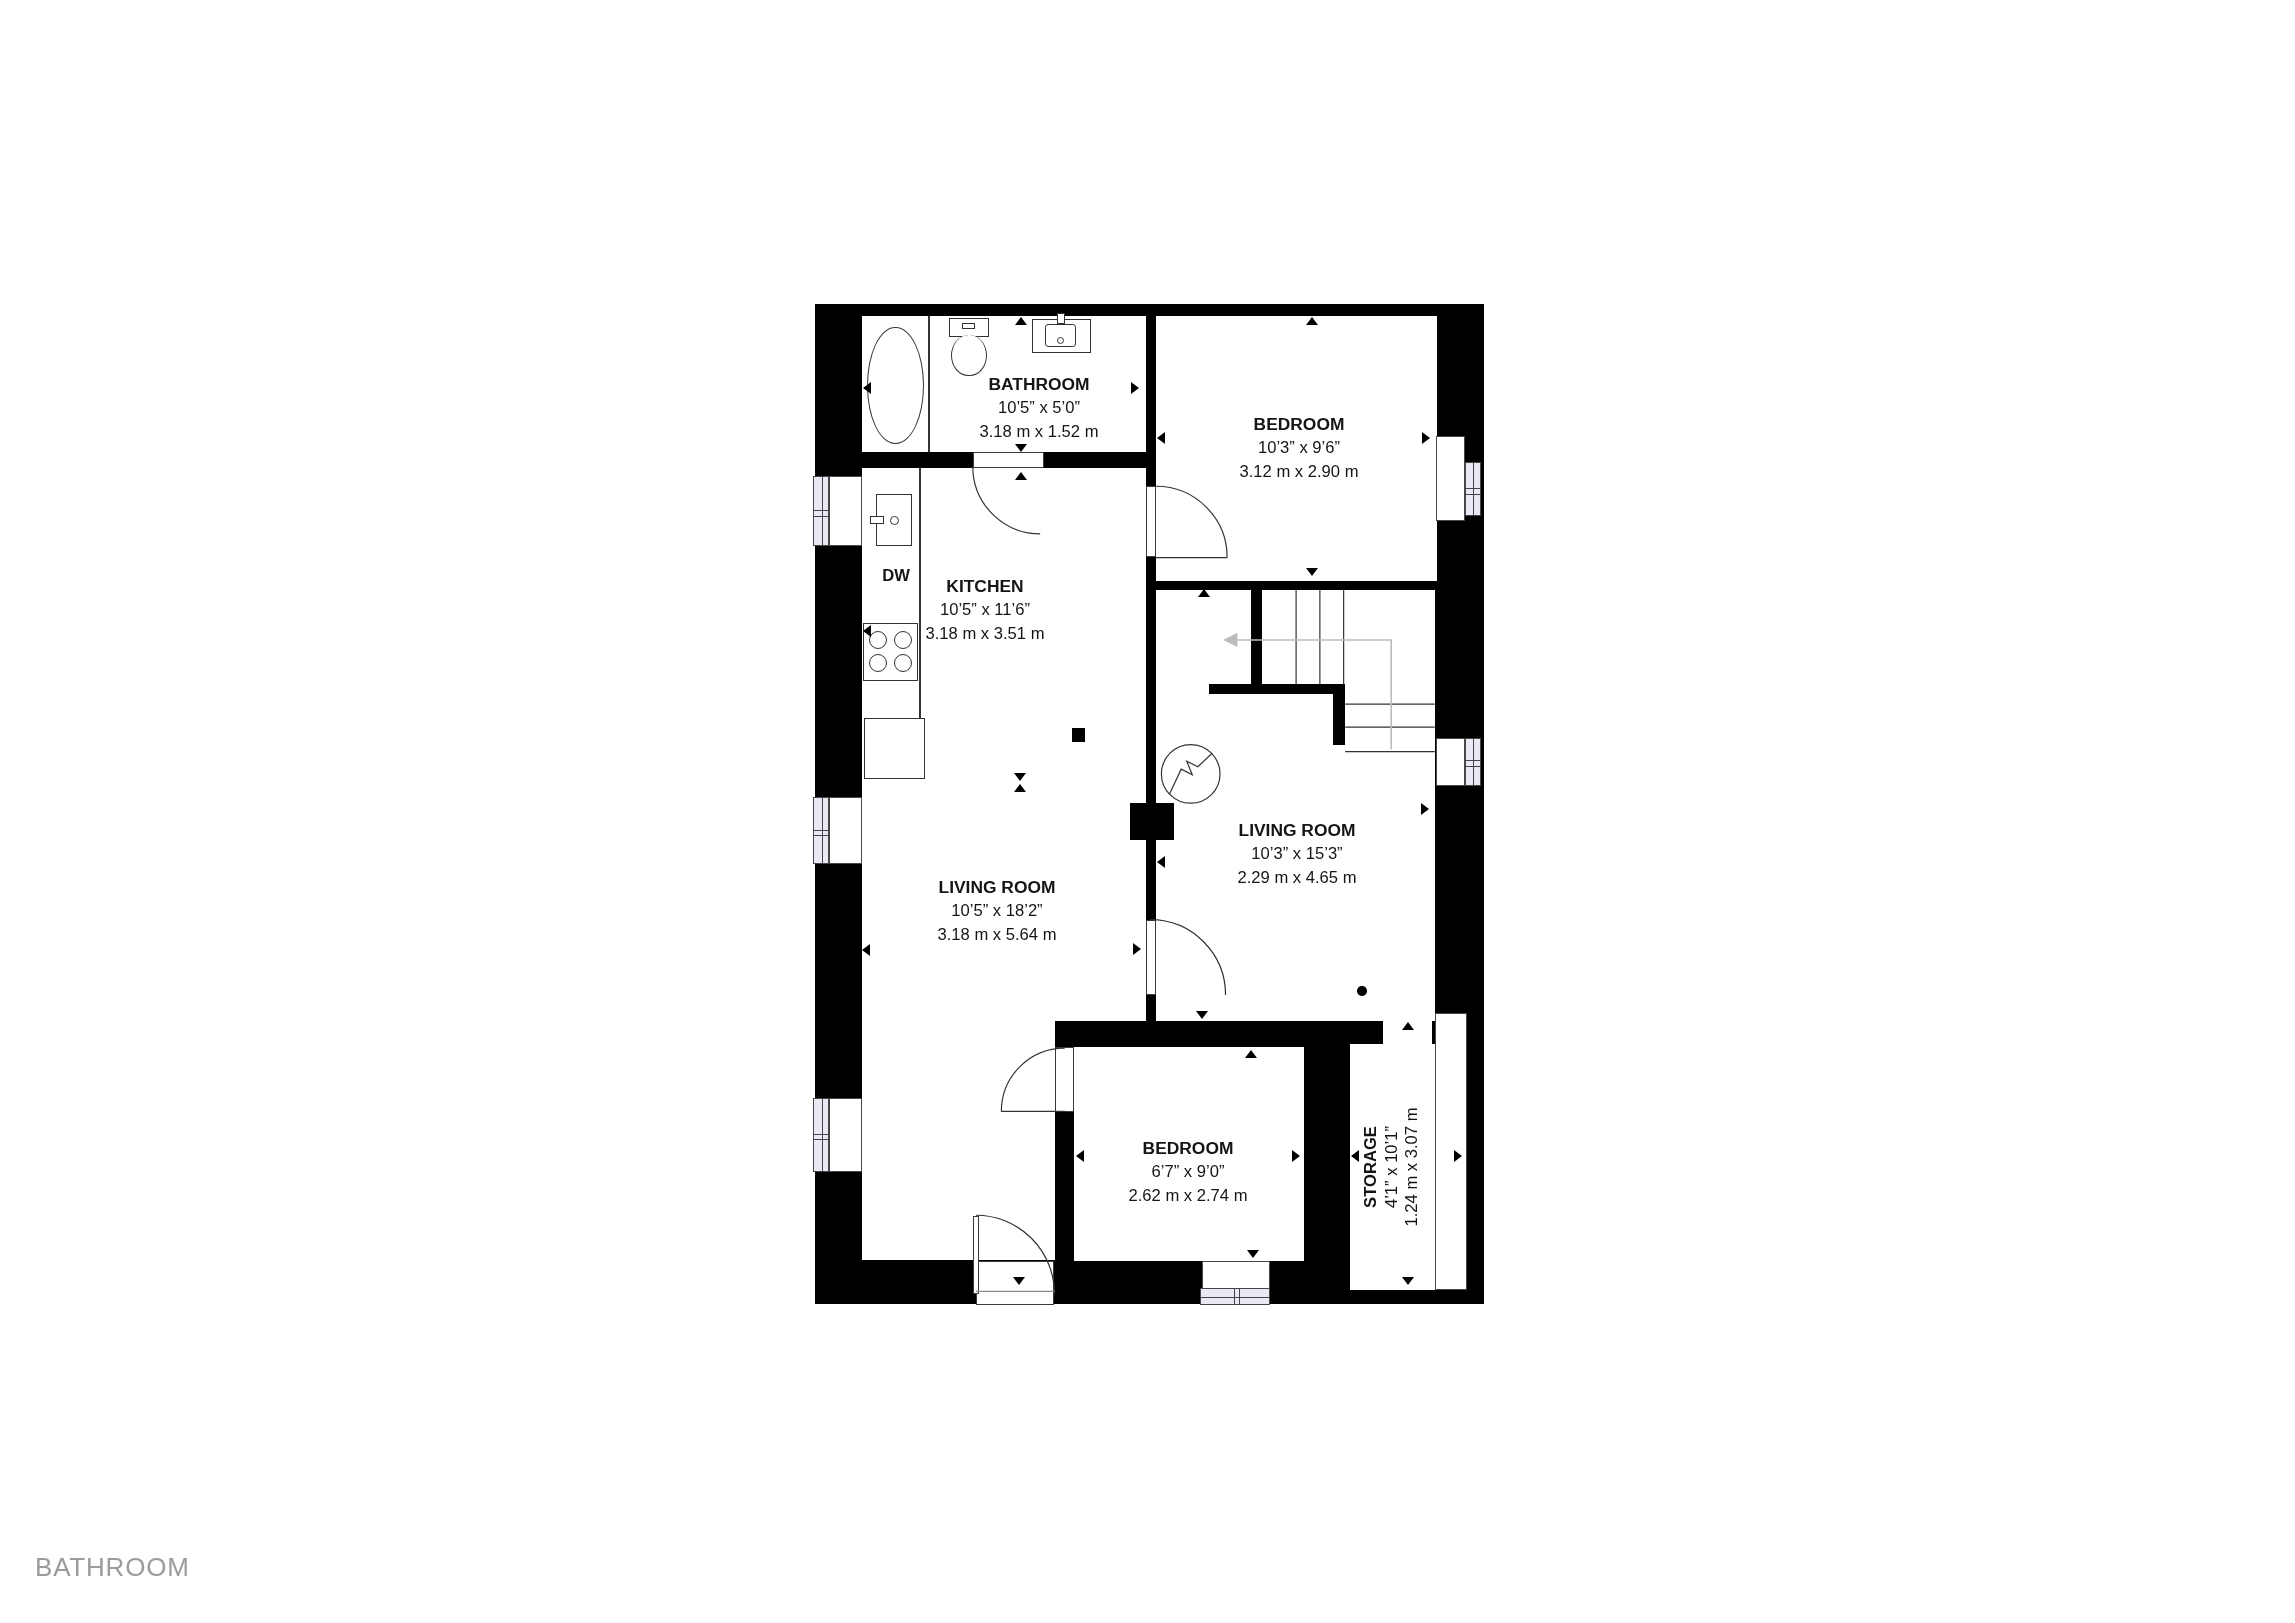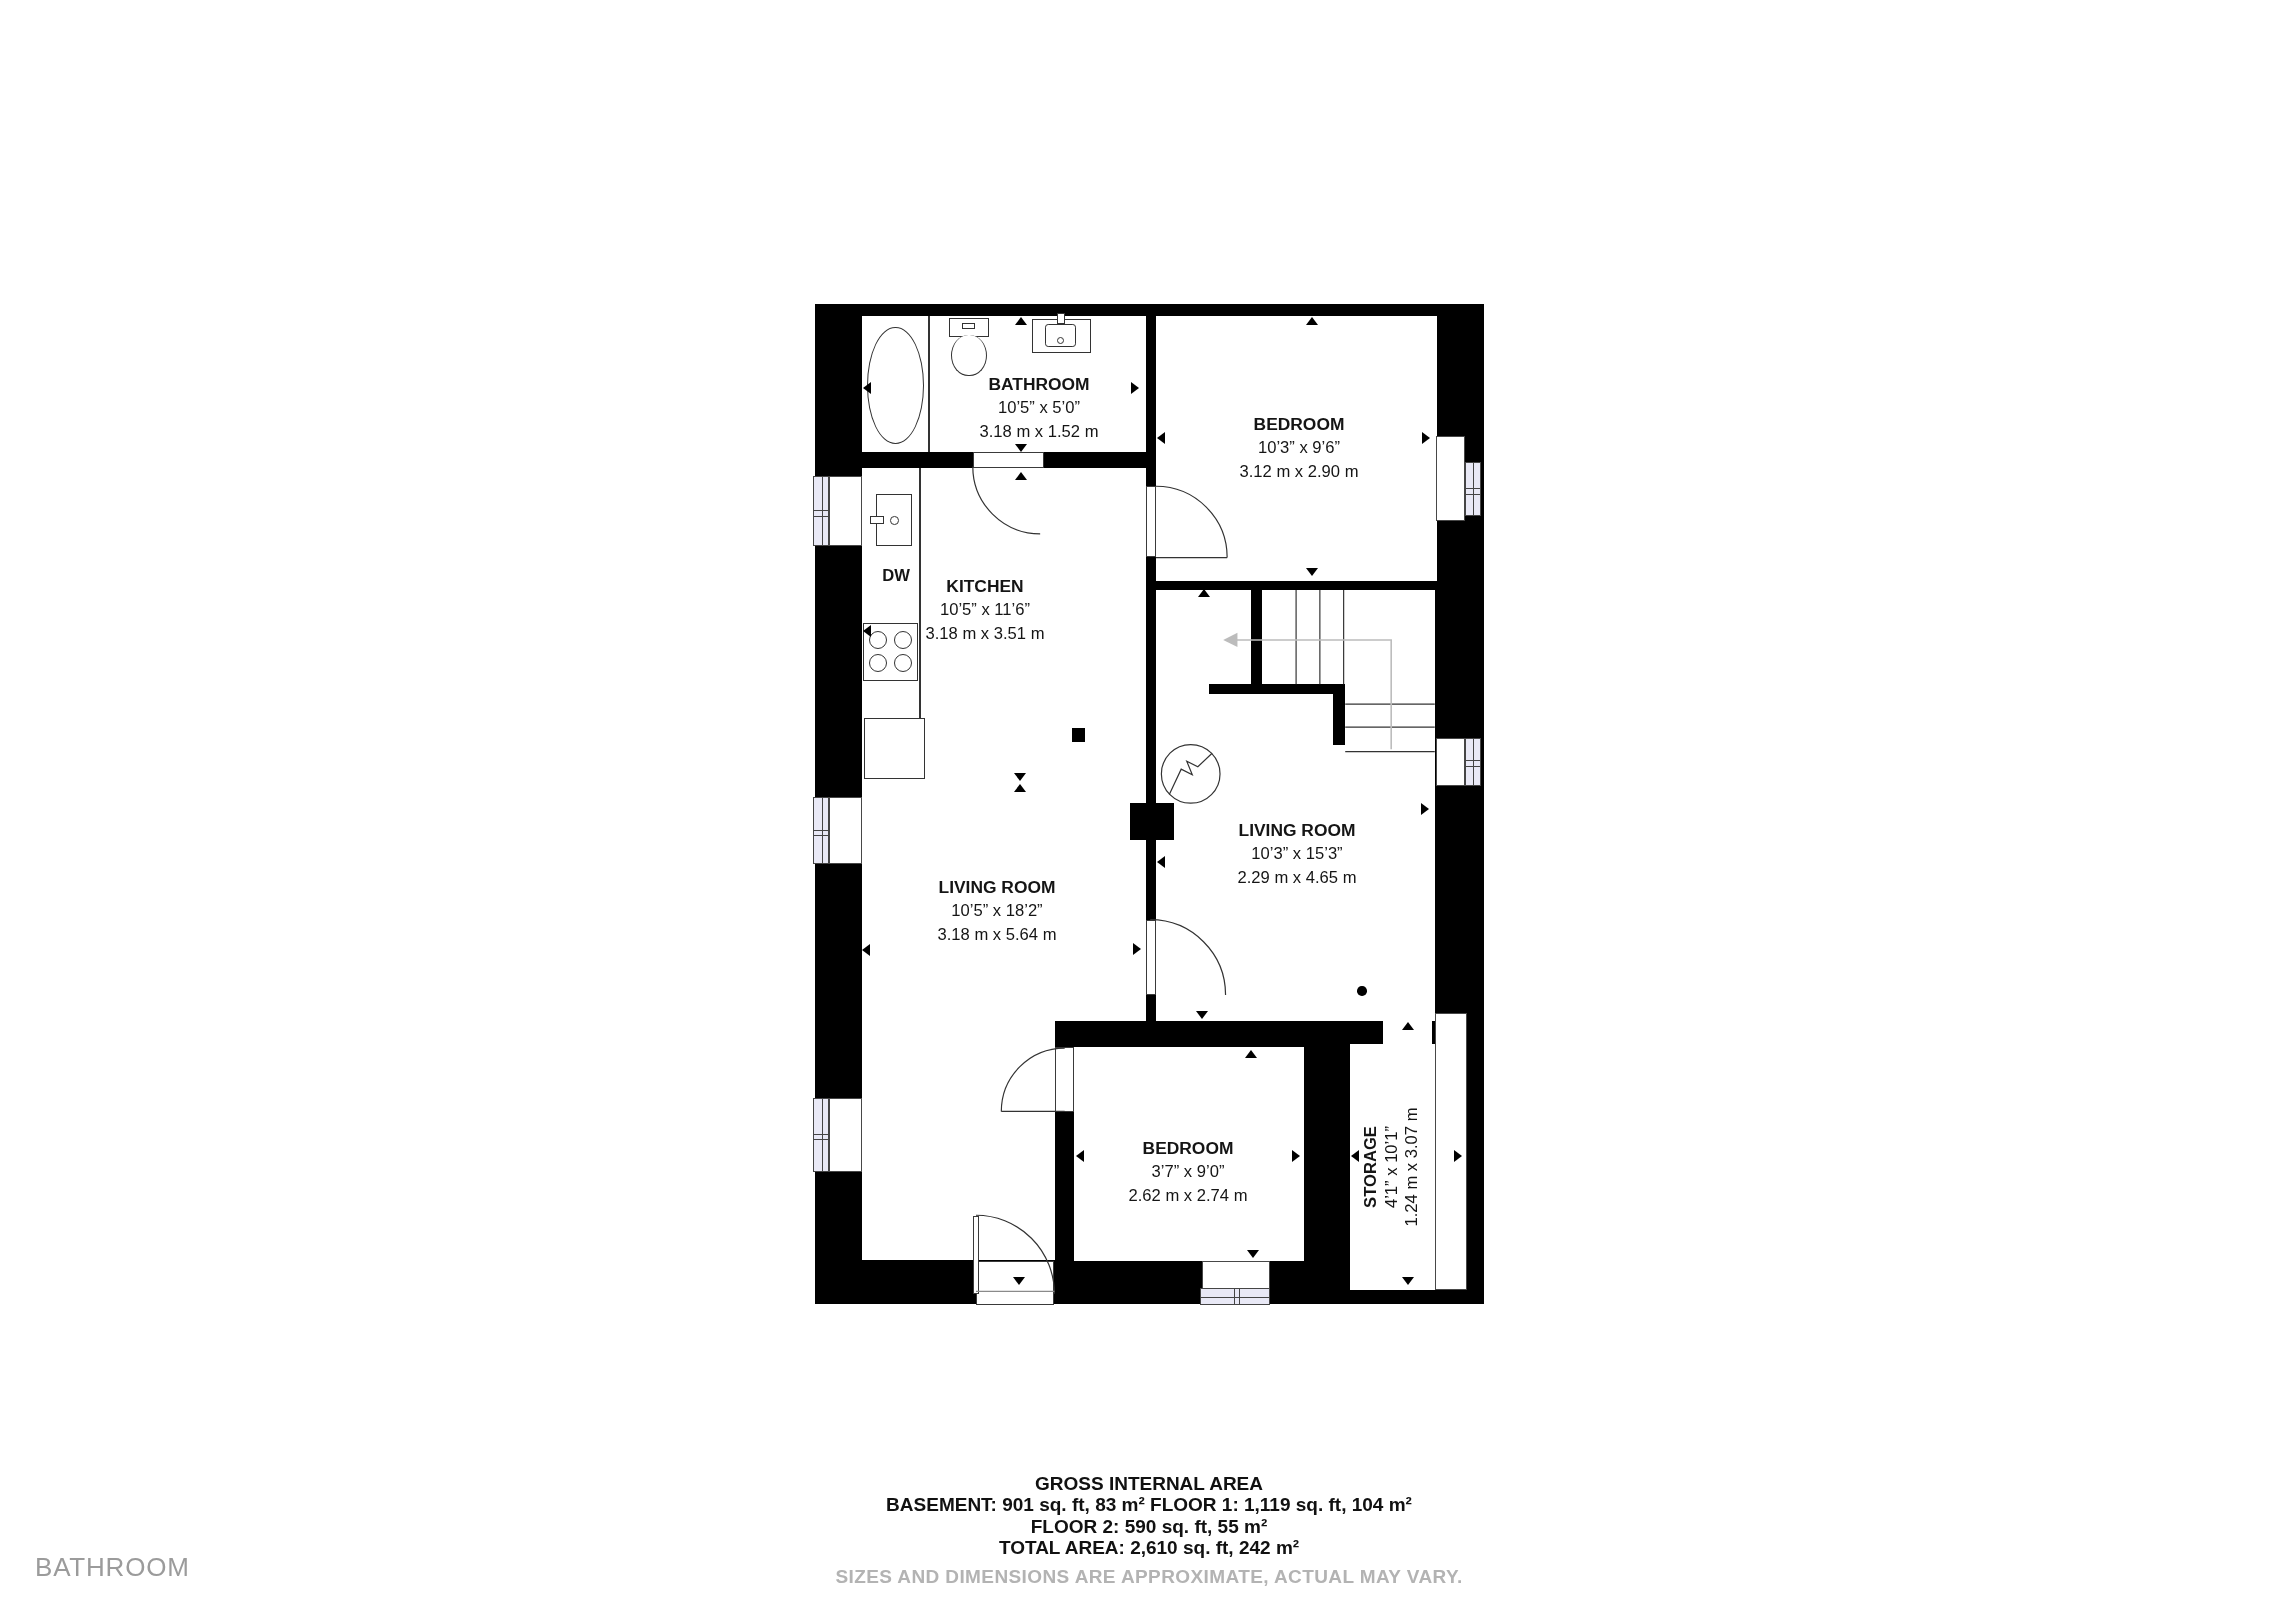--- a/index.html
+++ b/index.html
@@ -211,34 +211,27 @@
       <span class="dims">10’5” x 18’2”</span>
       <span class="dims">3.18 m x 5.64 m</span>
     </div>
     <div class="rlabel" style="left:482px;top:514px;">
       <span>LIVING ROOM</span>
       <span class="dims">10’3” x 15’3”</span>
       <span class="dims">2.29 m x 4.65 m</span>
     </div>
     <div class="rlabel" style="left:373px;top:832px;">
       <span>BEDROOM</span>
-      <span class="dims">3’7” x 9’0”</span>
+      <span class="dims">6’7” x 9’0”</span>
       <span class="dims">2.62 m x 2.74 m</span>
     </div>
     <div class="rlabel-rot" style="left:577px;top:863px;">
       <span>STORAGE</span>
       <span class="dims">4’1” x 10’1”</span>
       <span class="dims">1.24 m x 3.07 m</span>
     </div>
     <div class="dwl" style="left:81px;top:262px;">DW</div>
   </div>
 
-  <div class="footer">
-    <div>GROSS INTERNAL AREA</div>
-    <div>BASEMENT: 901 sq. ft, 83 m² FLOOR 1: 1,119 sq. ft, 104 m²</div>
-    <div>FLOOR 2: 590 sq. ft, 55 m²</div>
-    <div>TOTAL AREA: 2,610 sq. ft, 242 m²</div>
-    <div class="disc">SIZES AND DIMENSIONS ARE APPROXIMATE, ACTUAL MAY VARY.</div>
-  </div>
 
   <div class="floorname">BATHROOM</div>
 </div>
 
 
 </body></html>

